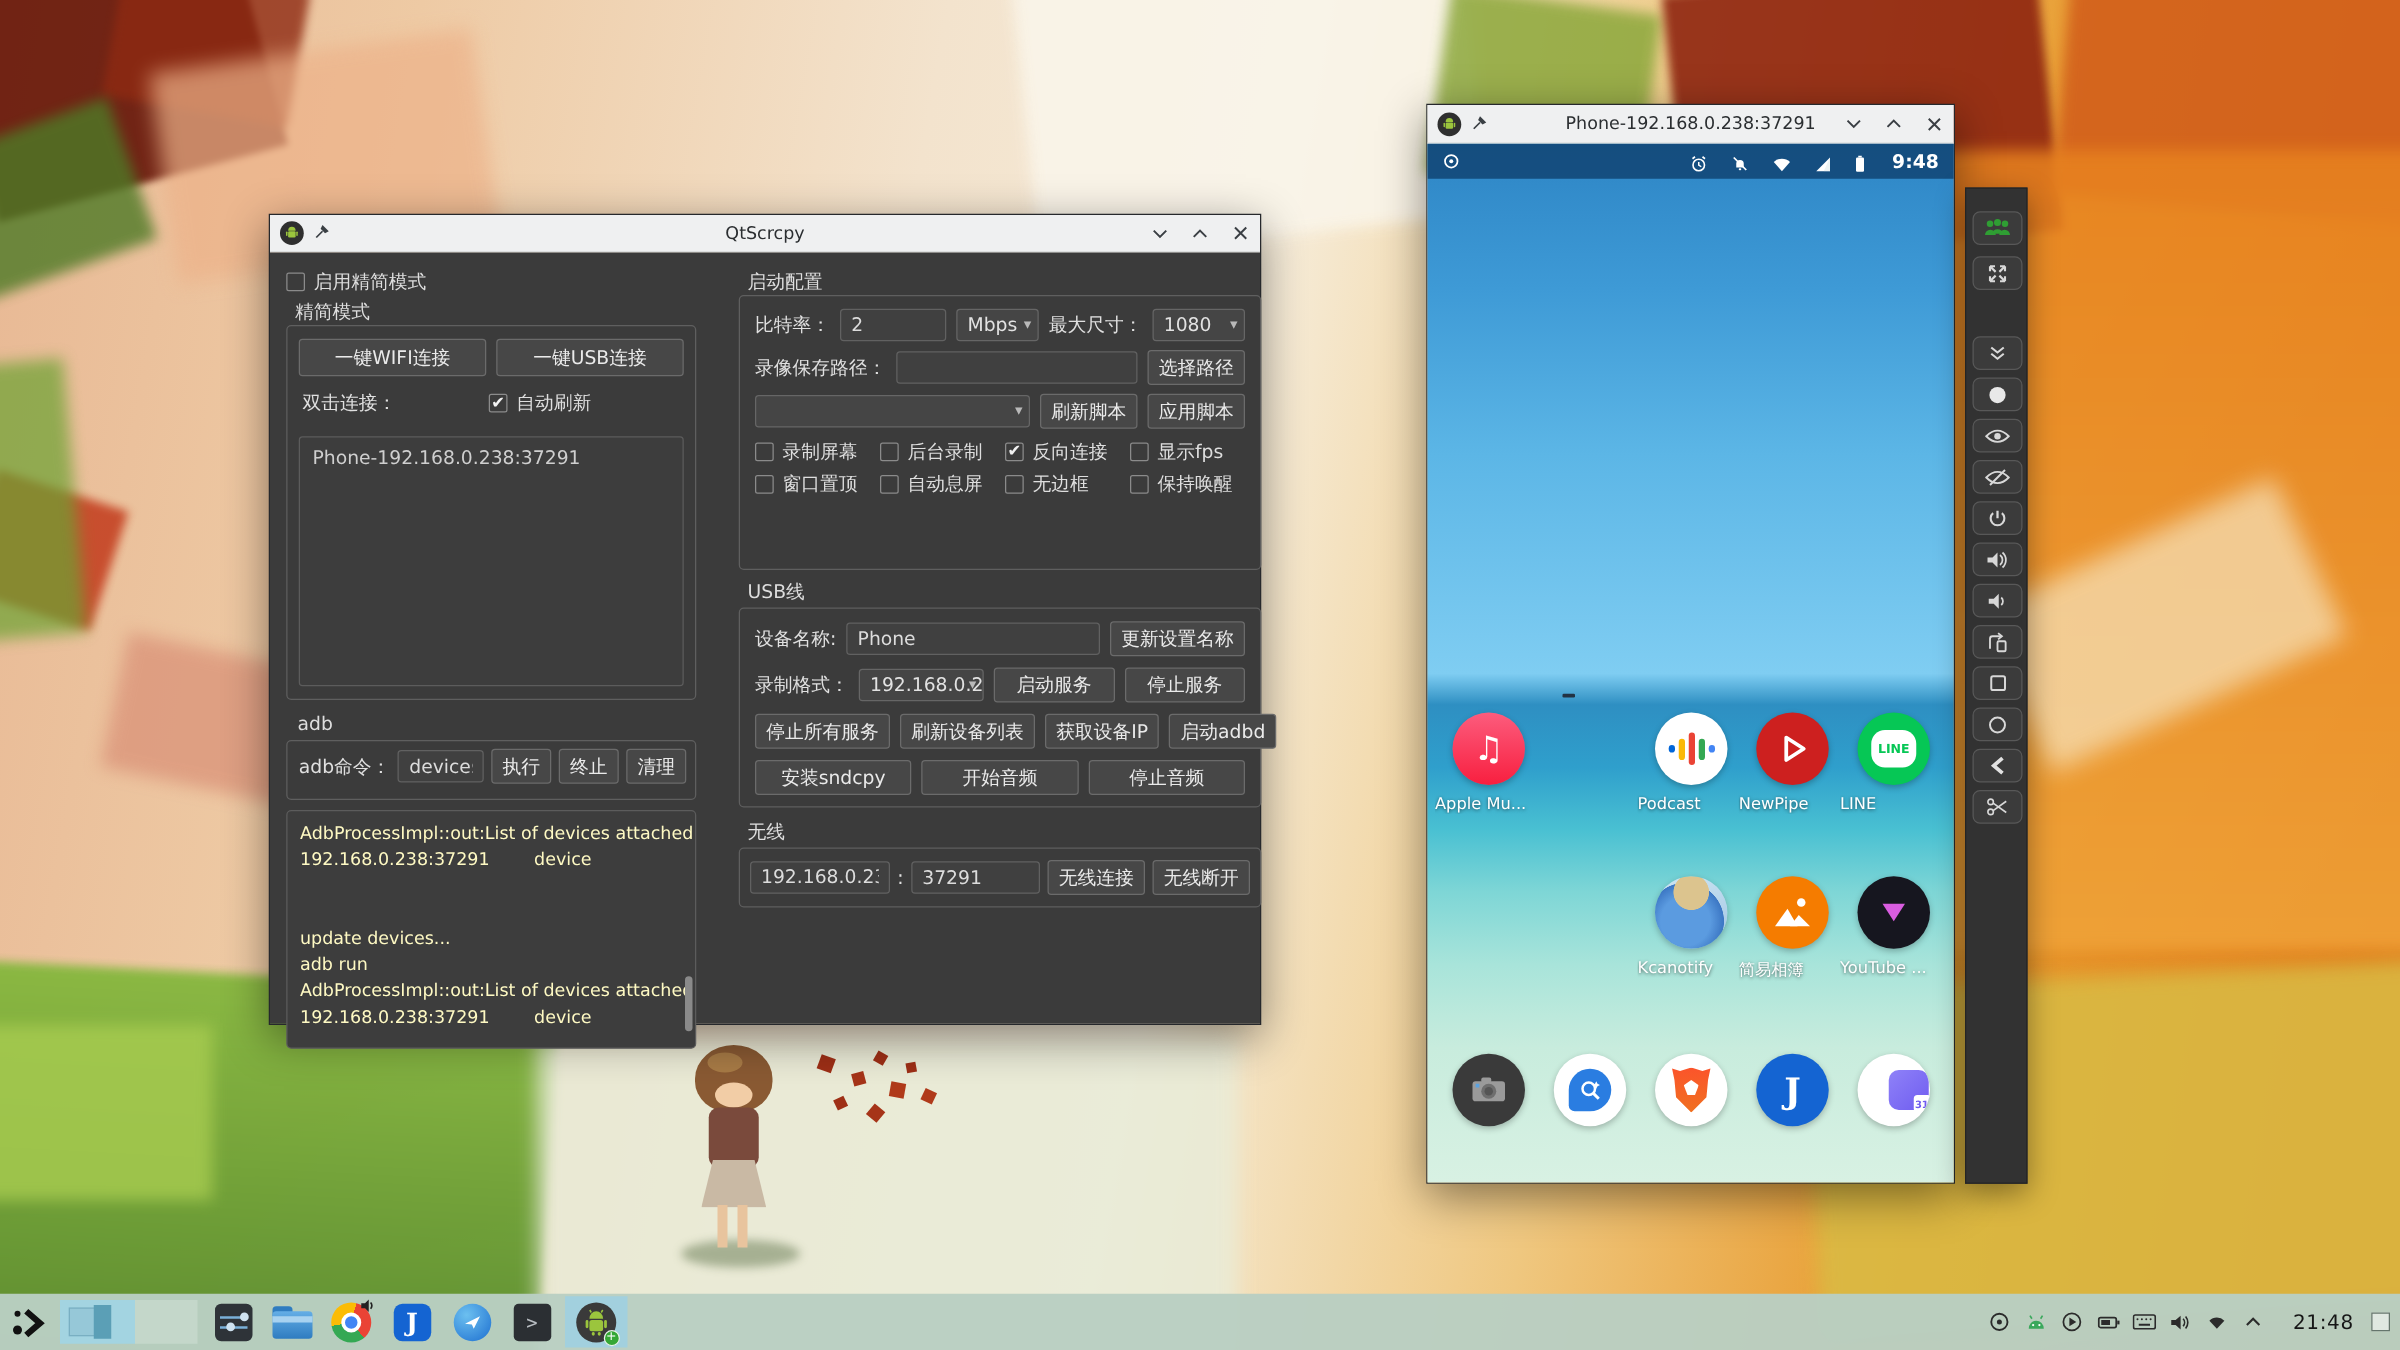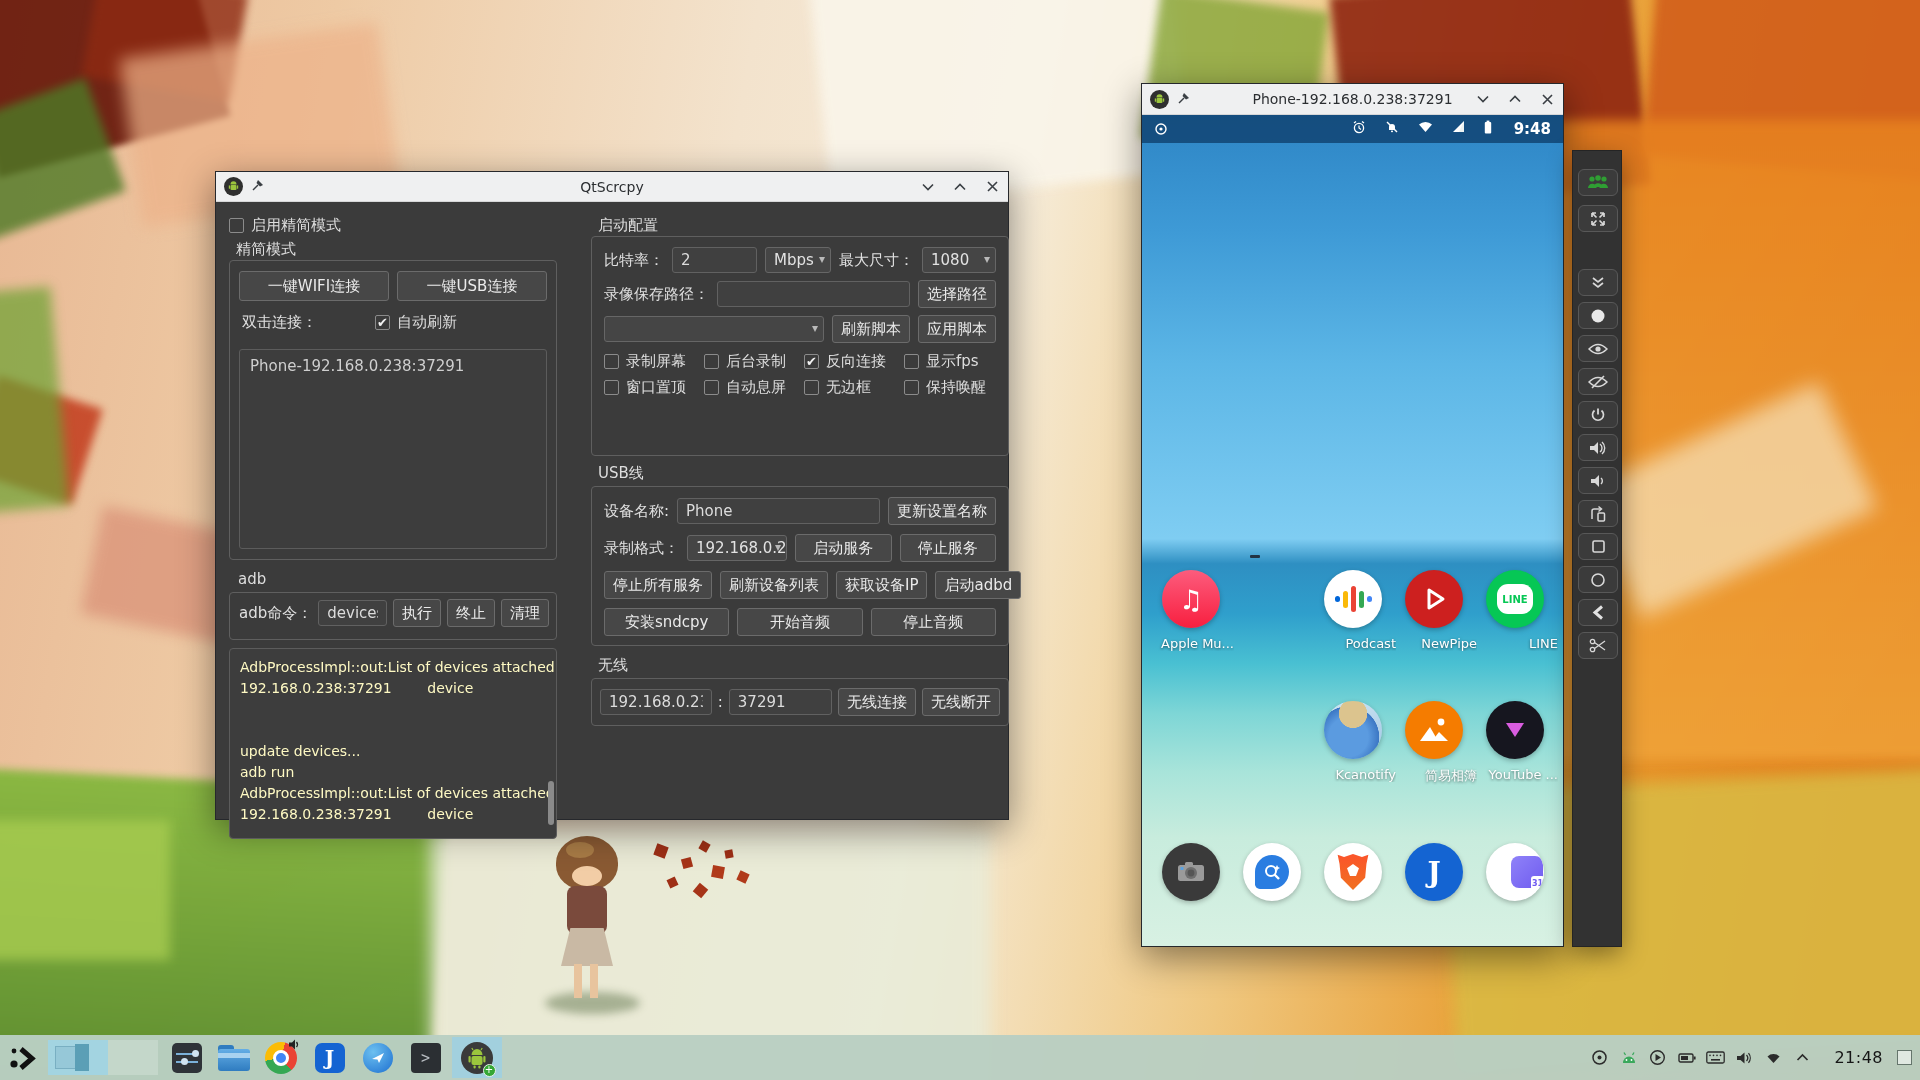--- a/index.html
+++ b/index.html
@@ -55,26 +55,26 @@
   .logline { font-size:14px; color:#fef9c3; line-height:21px; min-height:21px; white-space:pre; }
   #log-scroll { position:absolute; right:2px; top:70%; width:6px; height:23%;
     background:#8a8a8a; border-radius:3px; }
 
   
   #phone-screen { position:absolute; top:31px; left:0; right:0; bottom:0; overflow:hidden;
     background:linear-gradient(180deg,#2d85c5 0%,#3e9ad6 14%,#5cb6e6 30%,#7fcdf2 51%,
       #2e8fc2 54%,#2f9fcc 60%,#49c0d2 66%,#7ed6d6 72%,#a8e4da 79%,#c8ecdd 87%,#d8f1e3 100%); }
   #statusbar { position:absolute; top:0; left:0; right:0; height:28px;
     background:rgba(12,58,102,.74); display:flex; align-items:center; padding:0 12px; }
-  #statusbar .right { margin-left:auto; display:flex; align-items:flex-start; gap:19px; }
+  #statusbar .right { margin-left:auto; display:flex; align-items:flex-end; gap:19px; }
   #statusbar .time { color:#fff; font-size:15px; font-weight:bold; margin-left:3px; }
   .appicon { position:absolute; width:58px; height:58px; border-radius:50%;
     display:flex; align-items:center; justify-content:center; overflow:hidden;
     box-shadow:0 2px 5px rgba(0,0,0,.25); }
-  .applabel { position:absolute; width:86px; text-align:right; font-size:13px; color:#fff;
+  .applabel { position:absolute; width:86px; text-align:left; font-size:13px; color:#fff;
     text-shadow:0 1px 3px rgba(0,0,0,.6); white-space:nowrap; overflow:hidden; }
   .ship { position:absolute; width:10px; height:3px; background:#234; border-radius:1px; }
 
   
   #side-toolbar { position:absolute; left:1572px; top:150px; width:50px; height:797px;
     background:#323232; border:1px solid #242424; box-shadow:0 8px 24px rgba(0,0,0,.4); }
   .tbtn { position:absolute; left:5px; width:40px; height:27px; background:#3b3b3b;
     border:1px solid #585858; border-radius:6px; display:flex; align-items:center; justify-content:center; }
 
   
@@ -185,21 +185,21 @@
     </div>
     <div class="abs glabel" style="left:20px;top:38px;">精简模式</div>
 
     <div class="groupbox" style="left:13px;top:58px;width:328px;height:300px;">
       <div class="frow" style="position:absolute;left:9px;right:9px;top:10px;">
         <div class="btn big" style="flex:1">一键WIFI连接</div>
         <div class="btn big" style="flex:1">一键USB连接</div>
       </div>
       <div class="frow" style="position:absolute;left:12px;right:9px;top:52px;">
         <span class="flabel">双击连接：</span>
-        <span class="cbrow" style="margin-left:50px">
+        <span class="cbrow" style="margin-left:66px">
           <span class="cb checked"></span>
           <span>自动刷新</span>
         </span>
       </div>
       <div id="left-list">
         <div class="ditem">Phone-192.168.0.238:37291</div>
       </div>
     </div>
 
     <div class="abs glabel" style="left:22px;top:368px;">adb</div>

